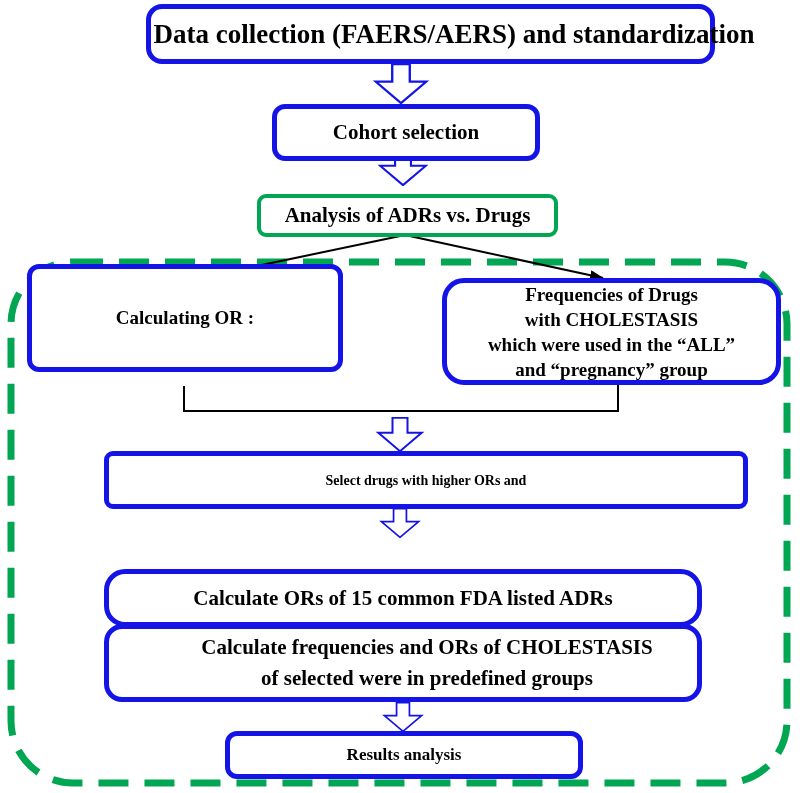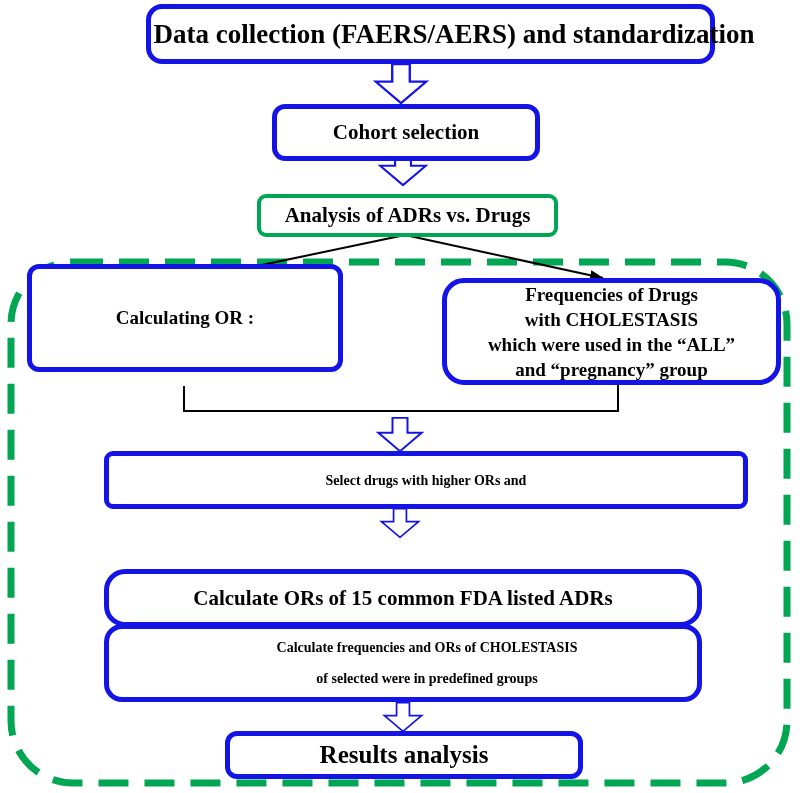--- a/index.html
+++ b/index.html
@@ -104,26 +104,26 @@
   </svg>
 
   <div class="node" style="left:104px;top:537px;width:598px;height:58px;border-radius:21px;font-size:21px;line-height:28px;margin-top:32px;">
     <div class="line">Calculate ORs of 15 common FDA listed ADRs</div>
   </div>
 
   <svg class="arrow-svg" style="left:378px;top:595px;" width="44" height="30" viewBox="0 0 56 42">
     <path d="M19 1 L37 1 L37 19 L54 19 L28 41 L2 19 L19 19 Z"></path>
   </svg>
 
-  <div class="node" style="left:104px;top:624px;width:598px;height:78px;border-radius:18px;font-size:14px;line-height:31px;padding-left:48px;">
+  <div class="node" style="left:104px;top:624px;width:598px;height:78px;border-radius:18px;font-size:21px;line-height:31px;padding-left:48px;">
     <div class="line">Calculate frequencies and ORs of CHOLESTASIS</div>
     <div class="line">of selected were in predefined groups</div>
   </div>
 
   <svg class="arrow-svg" style="left:381px;top:702px;" width="44" height="30" viewBox="0 0 56 42">
     <path d="M19 1 L37 1 L37 19 L54 19 L28 41 L2 19 L19 19 Z"></path>
   </svg>
 
-  <div class="node" style="left:225px;top:731px;width:358px;height:48px;border-radius:12px;font-size:25px;">
+  <div class="node" style="left:225px;top:731px;width:358px;height:48px;border-radius:12px;font-size:17px;">
     <span class="line">Results analysis</span>
   </div>
 
 </div>
 
 </body></html>

